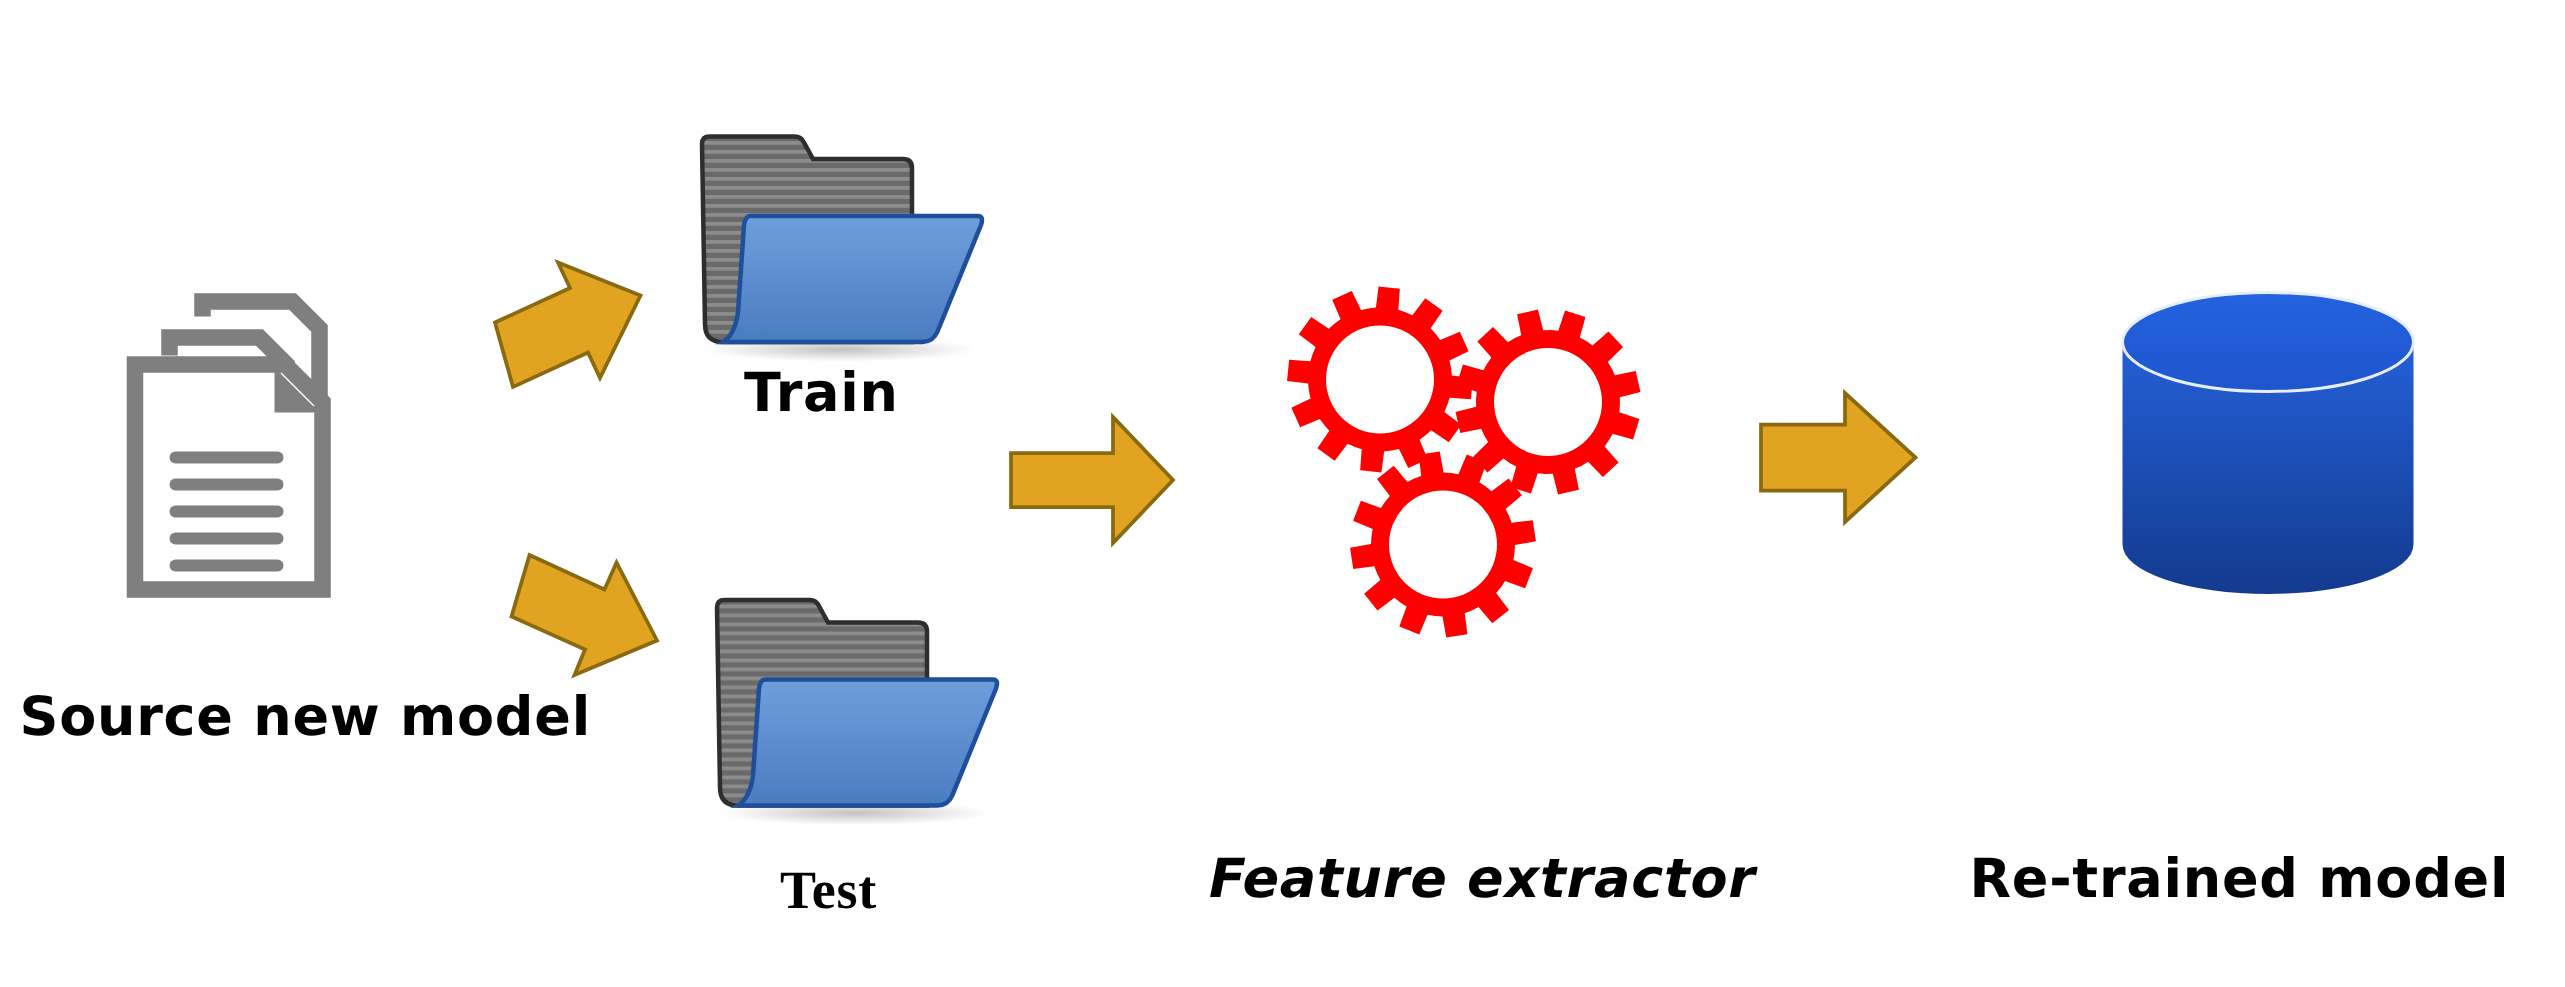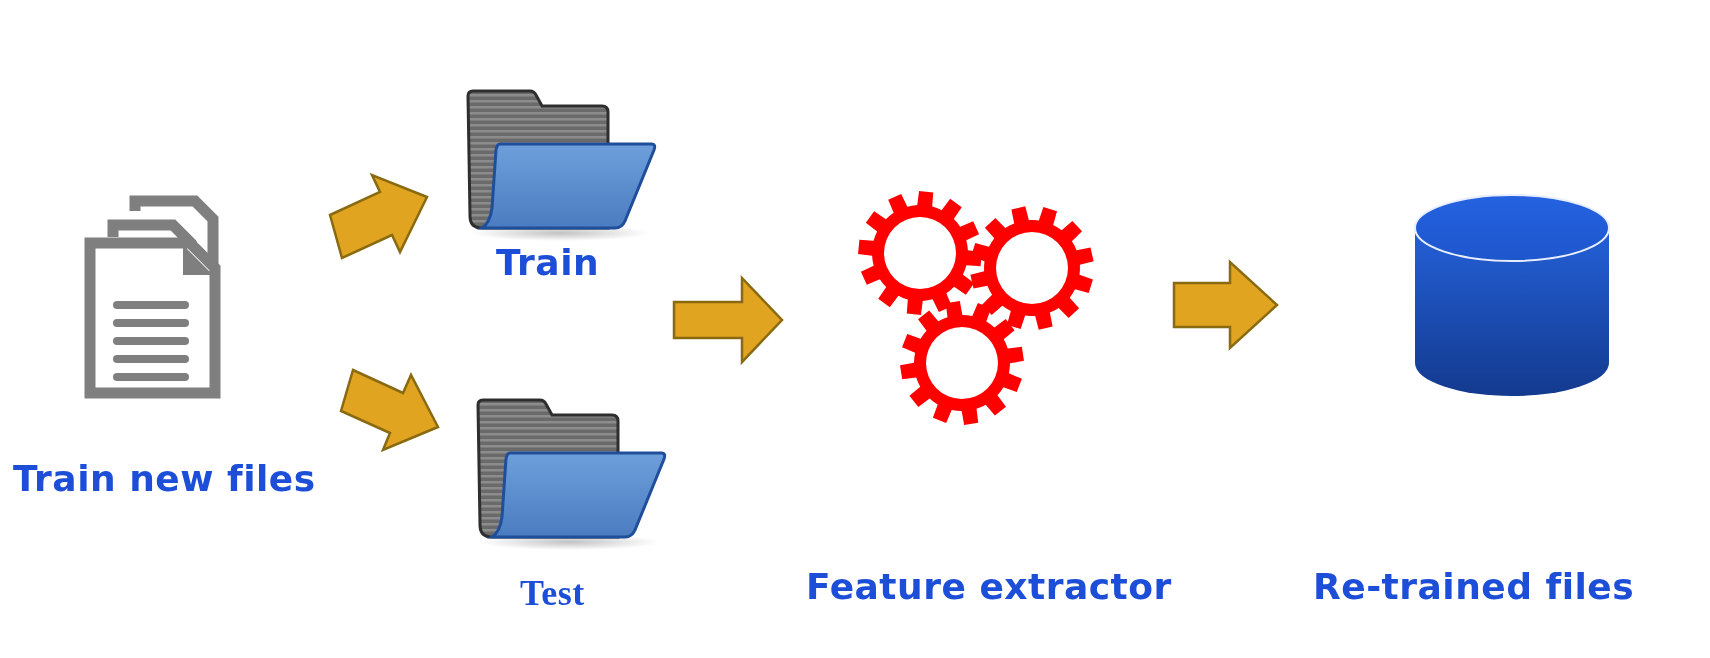--- a/index.html
+++ b/index.html
@@ -1,38 +1,38 @@
 <!DOCTYPE html>
 <html><head>
 <meta charset="utf-8">
 <style>
   html, body { margin: 0; padding: 0; background: #ffffff; }
   body { width: 1710px; height: 658px; position: relative; overflow: hidden; font-family: "DejaVu Sans", sans-serif; }
-  .label { position: absolute; font-family: "DejaVu Sans", sans-serif; font-weight: bold; color: #1d4ed8; font-size: 36px; white-space: nowrap; letter-spacing: 0.5px; }
+  .label { position: absolute; font-family: "DejaVu Sans", sans-serif; font-weight: bold; color: #000000; font-size: 36px; white-space: nowrap; letter-spacing: 0.5px; }
   svg { position: absolute; overflow: visible; }
 </style>
 </head>
 <body>
 
 <svg width="170" height="205" style="left:85px;top:195px;" viewBox="0 0 170 205">
   <g fill="none" stroke="#7F7F7F" stroke-width="11" stroke-linejoin="miter">
     <path d="M50 16 V6 H110 L128 24 V112"></path>
     <path d="M28 42 V30 H88 L106 48 V136"></path>
   </g>
   <path d="M5 48 H105 L130 73 V198 H5 Z" fill="#ffffff" stroke="#7F7F7F" stroke-width="11" stroke-linejoin="miter"></path>
   <path d="M100 52 V78 H126" fill="#7F7F7F" stroke="#7F7F7F" stroke-width="4"></path>
   <g stroke="#7F7F7F" stroke-width="8" stroke-linecap="round">
     <line x1="32" y1="110" x2="100" y2="110"></line>
     <line x1="32" y1="128" x2="100" y2="128"></line>
     <line x1="32" y1="146" x2="100" y2="146"></line>
     <line x1="32" y1="164" x2="100" y2="164"></line>
     <line x1="32" y1="182" x2="100" y2="182"></line>
   </g>
 </svg>
-<div class="label" style="left:13px;top:458px;">Train new files</div>
+<div class="label" style="left:13px;top:458px;">Source new model</div>
 
 <svg width="110" height="90" style="left:325px;top:172px;" viewBox="0 0 110 90">
   <path d="M5 43 L55 20 L47 3 L102 25 L75 80 L67 63 L17 86 Z" fill="#E0A421" stroke="#8A6A10" stroke-width="2.5" stroke-linejoin="miter"></path>
 </svg>
 
 <svg width="110" height="90" style="left:338px;top:365px;" viewBox="0 0 110 90">
   <path d="M15 5 L65 28 L73 10 L100 62 L45 85 L52 68 L3 46 Z" fill="#E0A421" stroke="#8A6A10" stroke-width="2.5" stroke-linejoin="miter"></path>
 </svg>
 
 <svg width="200" height="155" style="left:460px;top:88px;" viewBox="0 0 200 155">
@@ -65,33 +65,33 @@
 
 <svg width="115" height="90" style="left:672px;top:275px;" viewBox="0 0 115 90">
   <path d="M2 27 H70 V3 L110 45 L70 87 V63 H2 Z" fill="#E0A421" stroke="#8A6A10" stroke-width="2.5" stroke-linejoin="miter"></path>
 </svg>
 
 <svg width="260" height="250" style="left:850px;top:178px;" viewBox="0 0 260 250" id="gears-svg">
     <path d="M117.37 67.27 L117.92 72.26 L131.99 74.06 L130.57 88.24 L116.42 87.20 L114.89 91.99 L112.87 96.59 L124.16 105.18 L115.84 116.75 L104.10 108.78 L100.38 112.16 L96.33 115.13 L101.81 128.22 L88.82 134.07 L82.64 121.31 L77.73 122.37 L72.74 122.92 L70.94 136.99 L56.76 135.57 L57.80 121.42 L53.01 119.89 L48.41 117.87 L39.82 129.16 L28.25 120.84 L36.22 109.10 L32.84 105.38 L29.87 101.33 L16.78 106.81 L10.93 93.82 L23.69 87.64 L22.63 82.73 L22.08 77.74 L8.01 75.94 L9.43 61.76 L23.58 62.80 L25.11 58.01 L27.13 53.41 L15.84 44.82 L24.16 33.25 L35.90 41.22 L39.62 37.84 L43.67 34.87 L38.19 21.78 L51.18 15.93 L57.36 28.69 L62.27 27.63 L67.26 27.08 L69.06 13.01 L83.24 14.43 L82.20 28.58 L86.99 30.11 L91.59 32.13 L100.18 20.84 L111.75 29.16 L103.78 40.90 L107.16 44.62 L110.13 48.67 L123.22 43.19 L129.07 56.18 L116.31 62.36 Z M106 75 A36 36 0 1 0 34 75 A36 36 0 1 0 106 75 Z" fill="#FF0000" fill-rule="evenodd"></path>
     <path d="M229.96 91.83 L229.51 96.84 L242.94 101.39 L238.73 115.01 L225.07 111.18 L222.62 115.57 L219.73 119.68 L229.08 130.34 L218.63 140.02 L208.71 129.88 L204.39 132.46 L199.83 134.56 L202.61 148.48 L188.71 151.64 L185.19 137.89 L180.17 137.96 L175.16 137.51 L170.61 150.94 L156.99 146.73 L160.82 133.07 L156.43 130.62 L152.32 127.73 L141.66 137.08 L131.98 126.63 L142.12 116.71 L139.54 112.39 L137.44 107.83 L123.52 110.61 L120.36 96.71 L134.11 93.19 L134.04 88.17 L134.49 83.16 L121.06 78.61 L125.27 64.99 L138.93 68.82 L141.38 64.43 L144.27 60.32 L134.92 49.66 L145.37 39.98 L155.29 50.12 L159.61 47.54 L164.17 45.44 L161.39 31.52 L175.29 28.36 L178.81 42.11 L183.83 42.04 L188.84 42.49 L193.39 29.06 L207.01 33.27 L203.18 46.93 L207.57 49.38 L211.68 52.27 L222.34 42.92 L232.02 53.37 L221.88 63.29 L224.46 67.61 L226.56 72.17 L240.48 69.39 L243.64 83.29 L229.89 86.81 Z M218 90 A36 36 0 1 0 146 90 A36 36 0 1 0 218 90 Z" fill="#FF0000" fill-rule="evenodd"></path>
     <path d="M155.99 165.79 L157.75 170.49 L171.83 168.75 L173.96 182.84 L160.00 185.34 L159.70 190.36 L158.88 195.31 L171.94 200.84 L166.74 214.11 L153.40 209.29 L150.63 213.49 L147.44 217.37 L155.99 228.69 L144.85 237.58 L135.71 226.74 L131.21 228.99 L126.51 230.75 L128.25 244.83 L114.16 246.96 L111.66 233.00 L106.64 232.70 L101.69 231.88 L96.16 244.94 L82.89 239.74 L87.71 226.40 L83.51 223.63 L79.63 220.44 L68.31 228.99 L59.42 217.85 L70.26 208.71 L68.01 204.21 L66.25 199.51 L52.17 201.25 L50.04 187.16 L64.00 184.66 L64.30 179.64 L65.12 174.69 L52.06 169.16 L57.26 155.89 L70.60 160.71 L73.37 156.51 L76.56 152.63 L68.01 141.31 L79.15 132.42 L88.29 143.26 L92.79 141.01 L97.49 139.25 L95.75 125.17 L109.84 123.04 L112.34 137.00 L117.36 137.30 L122.31 138.12 L127.84 125.06 L141.11 130.26 L136.29 143.60 L140.49 146.37 L144.37 149.56 L155.69 141.01 L164.58 152.15 L153.74 161.29 Z M148 185 A36 36 0 1 0 76 185 A36 36 0 1 0 148 185 Z" fill="#FF0000" fill-rule="evenodd"></path>
   </svg>
-<div class="label" style="left:806px;top:566px;">Feature extractor</div>
+<div class="label" style="left:806px;top:566px;font-style:italic;">Feature extractor</div>
 
 <svg width="110" height="90" style="left:1172px;top:260px;" viewBox="0 0 110 90">
   <path d="M2 23 H58 V2 L105 45 L58 88 V67 H2 Z" fill="#E0A421" stroke="#8A6A10" stroke-width="2.5" stroke-linejoin="miter"></path>
 </svg>
 
 <svg width="200" height="210" style="left:1412px;top:193px;" viewBox="0 0 200 210">
   <defs>
     <linearGradient id="cylBody" x1="0" y1="0" x2="0" y2="1">
       <stop offset="0" stop-color="#2460D8"></stop>
       <stop offset="1" stop-color="#133A8E"></stop>
     </linearGradient>
     <linearGradient id="cylTop" x1="0" y1="0" x2="0" y2="1">
       <stop offset="0" stop-color="#2462E0"></stop>
       <stop offset="1" stop-color="#1E56CC"></stop>
     </linearGradient>
   </defs>
   <path d="M3 35 V170 A97 33 0 0 0 197 170 V35 Z" fill="url(#cylBody)"></path>
   <ellipse cx="100" cy="35" rx="97" ry="33" fill="url(#cylTop)" stroke="#E8EEFF" stroke-width="2"></ellipse>
 </svg>
-<div class="label" style="left:1313px;top:566px;">Re-trained files</div>
+<div class="label" style="left:1313px;top:566px;">Re-trained model</div>
 
 </body></html>

